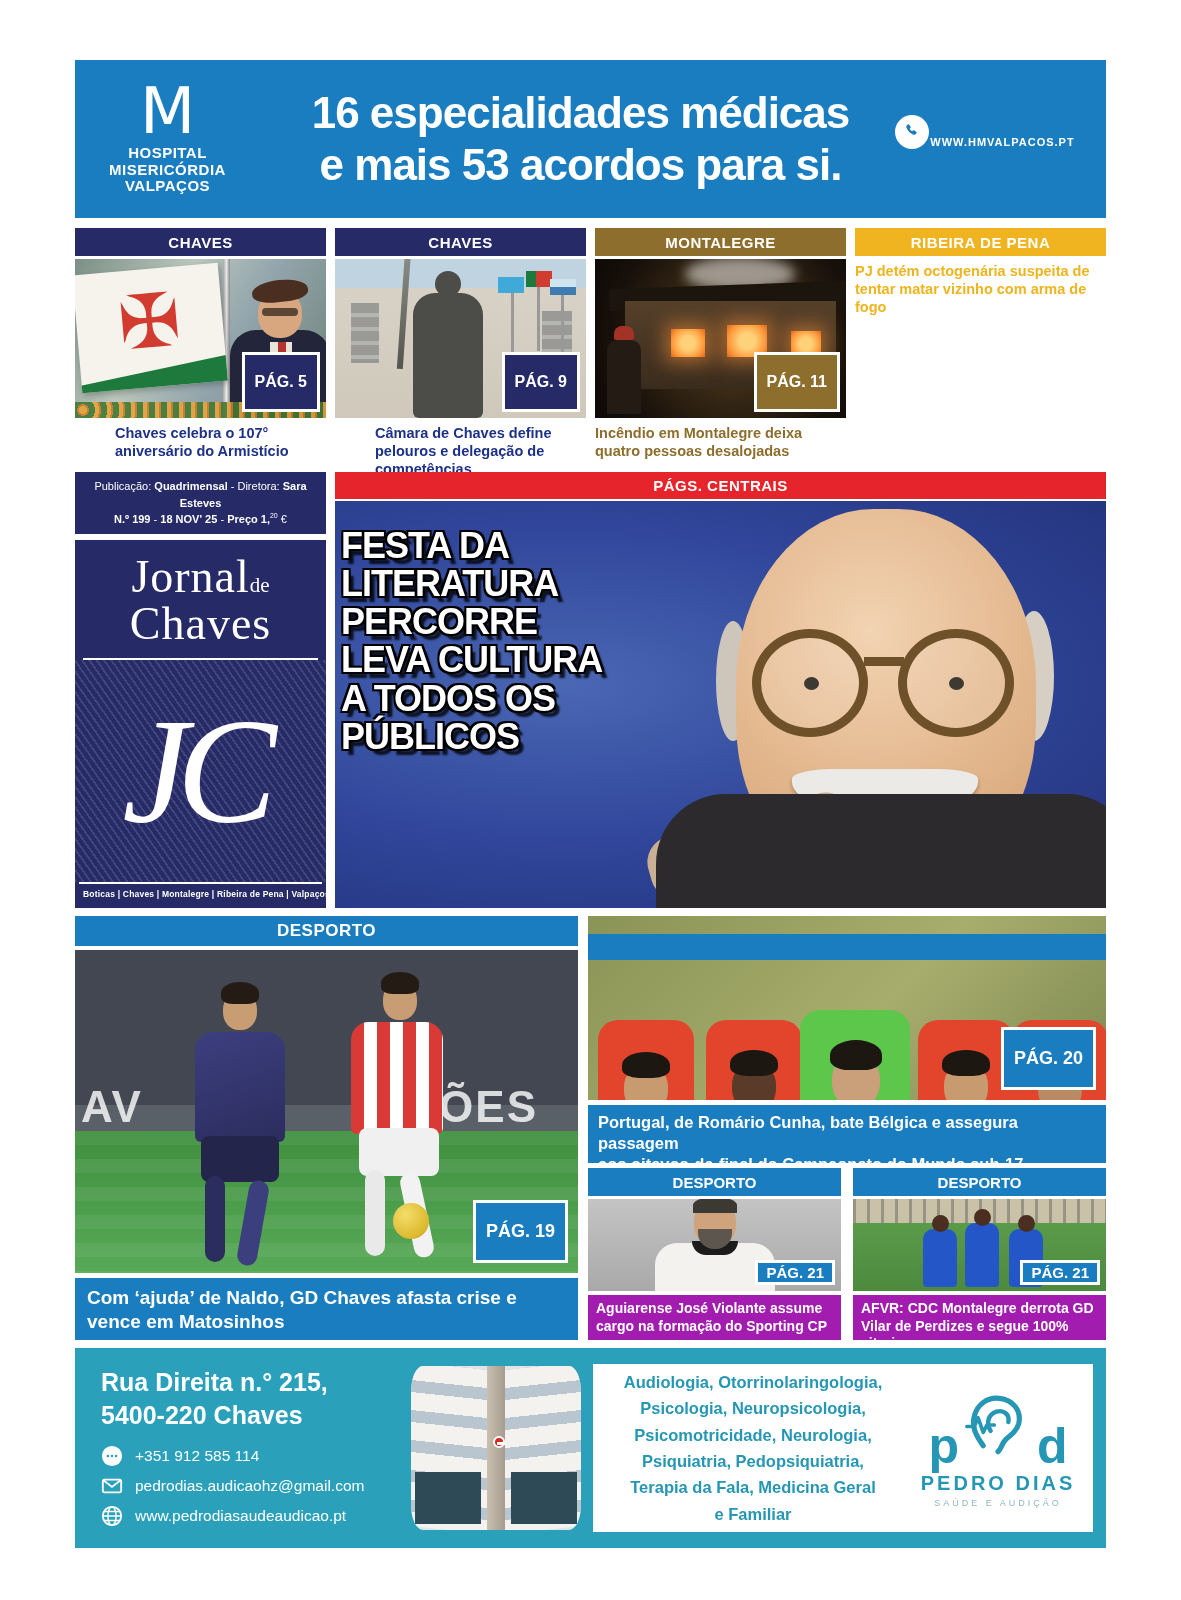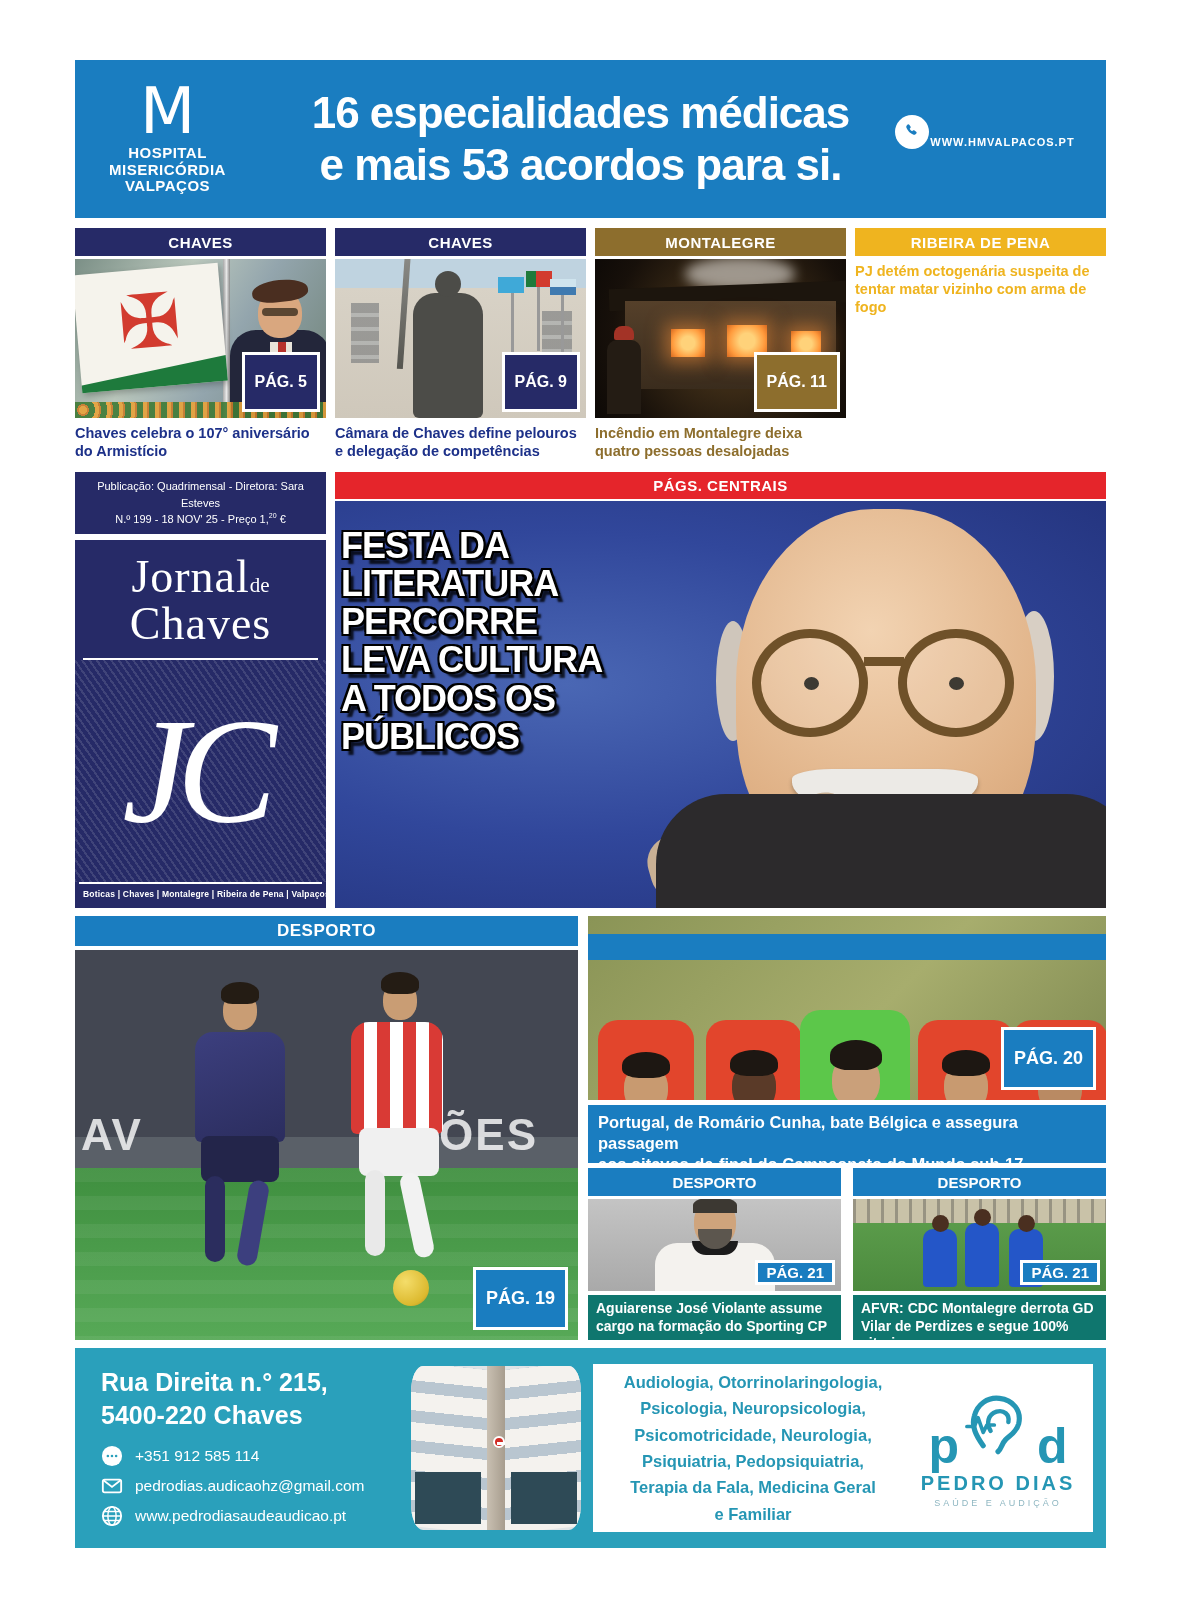--- a/index.html
+++ b/index.html
@@ -23,21 +23,21 @@
 
   
   .strips { display:flex; gap:9px; margin-top:10px; }
   .strip { width:251px; }
   .strip-header { height:28px; display:flex; align-items:center; justify-content:center; color:#fff; font-weight:bold; font-size:15px; letter-spacing:.5px; }
   .th-navy { background:#262a67; } .th-brown { background:#8d6e2d; } .th-yellow { background:#efb41f; }
   .strip-photo { position:relative; height:159px; margin-top:3px; overflow:hidden; }
   .badge { position:absolute; right:6px; bottom:6px; border:3px solid #fff; color:#fff; font-weight:bold; font-size:16px; padding:18px 10px; white-space:nowrap; }
   .b-navy { background:#262a67; } .b-brown { background:#8d6e2d; } .b-yellow { background:#efb41f; } .b-blue { background:#1a7dc0; }
   .strip-caption { margin-top:6px; font-size:14.5px; font-weight:bold; line-height:1.25; height:42px; }
-  .cap-navy { color:#1d3189; } .cap-brown { color:#8d6e2d; } .cap-yellow { color:#efb41f; }
+  .cap-navy { color:#1d3189;margin-left:40px; } .cap-brown { color:#8d6e2d; } .cap-yellow { color:#efb41f; }
 
   
   .ph-flag { background:linear-gradient(120deg,#7b8f86,#bac7bc 35%,#93a5ad 60%,#6f8276); }
   .flagpole { position:absolute; left:148px; top:0; width:7px; height:159px; background:linear-gradient(90deg,#aaa,#e8e8e8,#888); }
   .flagcloth { position:absolute; left:2px; top:10px; width:146px; height:118px; background:#f5f3ec; transform:rotate(-5deg); box-shadow:2px 3px 6px rgba(0,0,0,.25); overflow:hidden; }
   .flagcloth::after { content:""; position:absolute; left:-18px; bottom:-34px; width:210px; height:52px; background:#1e7a3c; transform:rotate(-7deg); }
   .flagcross { position:absolute; left:50%; top:44%; transform:translate(-50%,-50%); font-size:74px; color:#d23b2f; line-height:1; font-family:"DejaVu Sans", sans-serif; }
   .flowers { position:absolute; left:0; bottom:0; width:100%; height:16px; background:repeating-radial-gradient(circle at 8px 8px,#e8a23a 0 4px,#cc7a2a 4px 6px,#3f7a35 6px 12px); opacity:.9; }
   .man1 { position:absolute; right:-6px; bottom:-4px; width:110px; height:150px; }
   .man1 .suit { position:absolute; bottom:0; left:8px; width:100px; height:92px; background:#23263a; border-radius:26px 26px 0 0; }
@@ -71,21 +71,21 @@
   .gun-cyl::after { content:""; position:absolute; left:20px; top:20px; width:16px; height:16px; border-radius:50%; background:#333; }
   .gun-barrel { position:absolute; left:150px; top:8px; width:70px; height:26px; background:linear-gradient(180deg,#cfcfcf,#6e6e6e); transform:rotate(-18deg); border-radius:4px; }
   .gun-frame { position:absolute; left:120px; top:82px; width:80px; height:28px; background:linear-gradient(180deg,#9e9e9e,#5a5a5a); transform:rotate(14deg); border-radius:6px; }
   .hand { position:absolute; left:48px; top:86px; width:110px; height:70px; background:linear-gradient(140deg,#cfcfcf,#8e8e8e 60%,#5e5e5e); border-radius:40% 50% 40% 55%; }
   .hand::before { content:""; position:absolute; left:52px; top:-16px; width:54px; height:22px; background:#bdbdbd; border-radius:12px; transform:rotate(-20deg); }
 
   
   .main-row { display:flex; gap:9px; margin-top:6px; height:436px; }
   .left-col { width:251px; display:flex; flex-direction:column; }
   .pub-box { background:#262a67; color:#fff; text-align:center; font-size:11px; padding:6px 4px; line-height:1.5; }
-  .pub-box b { font-weight:normal; }
+  .pub-box b { font-weight:bold; }
   .pub-box sup { font-size:7px; }
   .masthead { flex:1; background:#262a67; margin-top:6px; display:flex; flex-direction:column; color:#fff; }
   .mast-title { text-align:center; font-family:"Liberation Serif", serif; padding:10px 6px 8px; border-bottom:2px solid #fff; margin:0 8px; }
   .mast-title .w1 { font-size:46px; letter-spacing:1px; }
   .mast-title .de { font-size:21px; }
   .mast-title .w2 { font-size:46px; letter-spacing:1px; display:block; margin-top:-6px; }
   .jc-logo { flex:1; display:flex; align-items:center; justify-content:center; font-family:"Liberation Serif", serif; font-style:italic; font-size:150px; color:#fff; background:repeating-linear-gradient(55deg, rgba(255,255,255,.12) 0 2px, transparent 2px 6px); letter-spacing:-12px; padding-right:14px; }
   .localities { border-top:2px solid #fff; margin:0 4px 4px; padding:5px 4px; font-size:8.5px; font-weight:bold; letter-spacing:.2px; white-space:nowrap; }
   .main-story { flex:1; display:flex; flex-direction:column; }
   .kicker { height:27px; background:#e5252b; color:#fff; font-weight:bold; font-size:15px; display:flex; align-items:center; justify-content:center; letter-spacing:.5px; }
@@ -141,21 +141,21 @@
   .ph-coach { background:linear-gradient(180deg,#c4c4c4,#a9a9a9); }
   .coach-shirt { position:absolute; left:50%; bottom:-4px; transform:translateX(-50%); width:120px; height:52px; background:#f4f2ee; border-radius:22px 22px 0 0; }
   .coach-collar { position:absolute; left:50%; bottom:36px; transform:translateX(-50%); width:46px; height:14px; background:#1c1c1c; border-radius:0 0 18px 18px; }
   .coach-head { position:absolute; left:50%; bottom:44px; transform:translateX(-50%); width:42px; height:48px; background:#cfa47c; border-radius:46%; }
   .coach-beard { position:absolute; left:50%; bottom:42px; transform:translateX(-50%); width:34px; height:20px; background:#5c564e; border-radius:0 0 16px 16px; }
   .coach-hair { position:absolute; left:50%; bottom:78px; transform:translateX(-50%); width:44px; height:16px; background:#3c3832; border-radius:50% 50% 0 0; }
   .ph-team { background:linear-gradient(180deg,#c9c2a8 0 26%,#5a9b4a 26%,#4c8a3e); }
   .fence { position:absolute; left:0; top:0; width:100%; height:26%; background:repeating-linear-gradient(90deg, rgba(60,60,60,.35) 0 3px, transparent 3px 14px); }
   .bluep { position:absolute; bottom:4px; width:34px; height:58px; background:#2456c8; border-radius:10px 10px 4px 4px; }
   .bluep::before { content:""; position:absolute; top:-14px; left:9px; width:17px; height:17px; border-radius:50%; background:#4a2f20; }
-  .sub-caption { margin-top:4px; background:#0f766e; color:#fff; font-weight:bold; font-size:14px; line-height:1.25; padding:5px 8px; height:45px; }
+  .sub-caption { margin-top:4px; background:#a21caf; color:#fff; font-weight:bold; font-size:14px; line-height:1.25; padding:5px 8px; height:45px; }
   .badge.sm { font-size:15px; padding:1px 8px; border-width:3px; }
 
   
   .bottom-ad { position:relative; margin-top:8px; height:200px; background:#2aa0bb; color:#fff; }
   .ad-left { position:absolute; left:26px; top:18px; }
   .ad-address { font-size:25px; font-weight:bold; line-height:1.3; }
   .ad-contacts { margin-top:14px; font-size:15.5px; }
   .ad-contact { display:flex; align-items:center; gap:12px; margin-top:8px; }
   .ad-ic { width:22px; height:22px; display:flex; align-items:center; justify-content:center; }
   .ad-photo { position:absolute; left:336px; top:18px; width:170px; height:164px; border-radius:12px/26px; overflow:hidden; background:#dfe4e6; }
@@ -342,20 +342,21 @@
             <div class="pl-shirt-stripes" style="left:26px;top:58px;"></div>
             <div class="pl-head" style="left:58px;top:18px;"></div>
             <div class="pl-hair" style="left:56px;top:8px;"></div>
             <div class="pl-shorts-w" style="left:34px;top:164px;"></div>
             <div class="pl-leg" style="left:40px;top:206px;background:#e9e9e9;"></div>
             <div class="pl-leg" style="left:82px;top:208px;background:#f2f2f2;transform:rotate(-12deg);"></div>
           </div>
           <div class="ball" style="left:318px;bottom:34px;"></div>
           <div class="badge b-blue" style="right:10px;bottom:10px;font-size:18px;">PÁG. 19</div>
         </div>
+        <div class="sp-caption big">Com ‘ajuda’ de Naldo, GD Chaves afasta crise e vence em Matosinhos</div>
       </div>
 
       <div class="sp-right">
         <div class="sp-photo-r">
           <div class="bluebar"></div>
           <div class="u17" style="left:10px;">
             <div class="jersey" style="left:0;background:#e2452c;"></div>
             <div class="jhead" style="left:26px;top:-42px;background:#c89a70;"></div>
             <div class="jhair" style="left:24px;top:-54px;"></div>
           </div>

